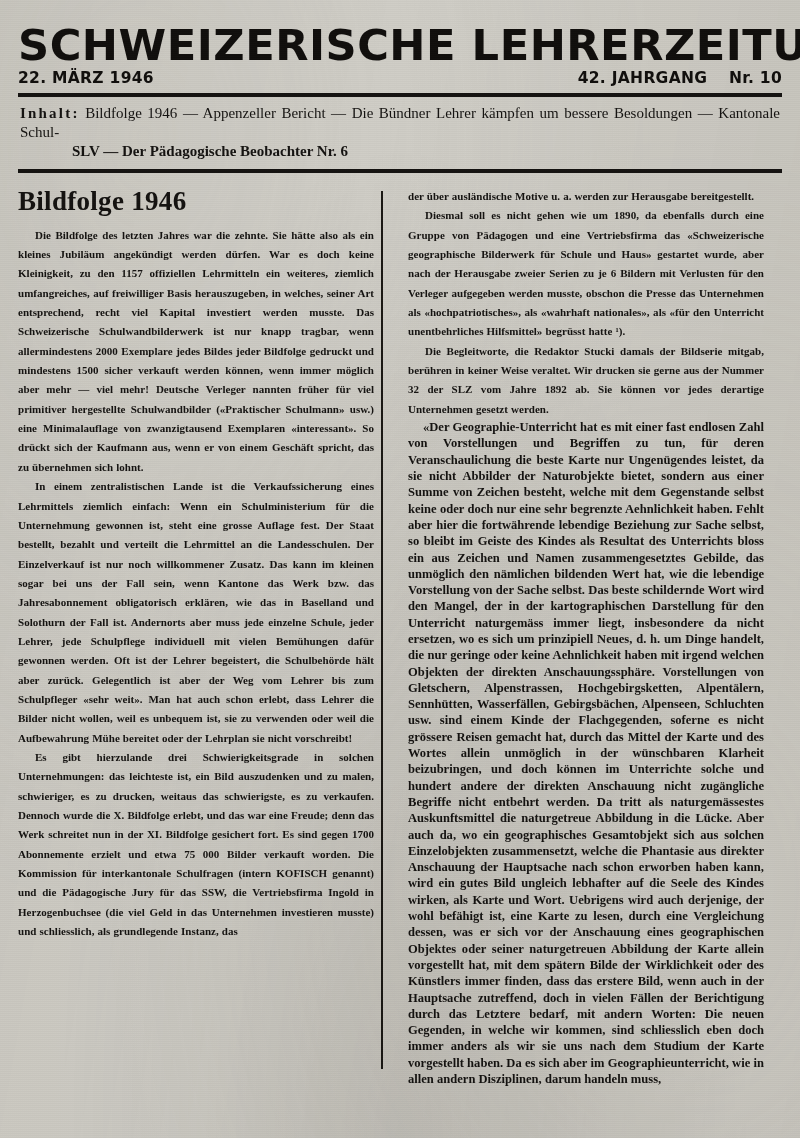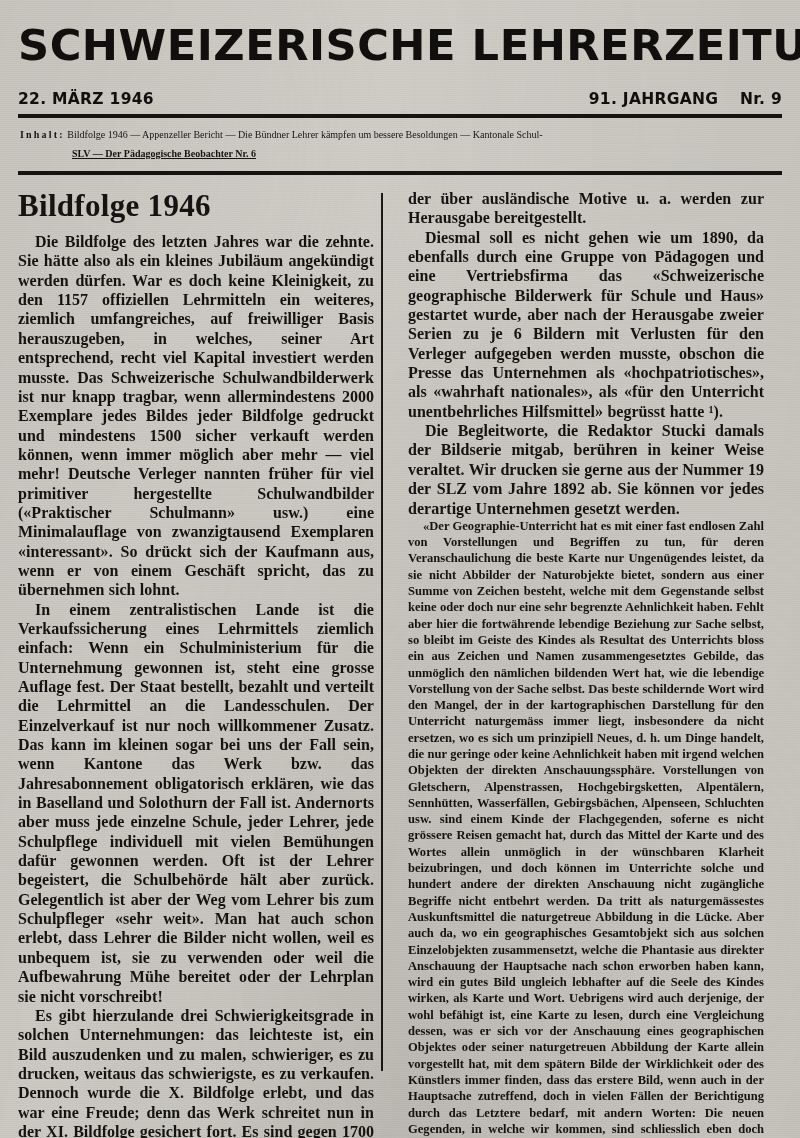--- a/index.html
+++ b/index.html
@@ -66,47 +66,47 @@
     transform-origin: left top;
   }
   .masthead-sub {
     display: flex;
     justify-content: space-between;
     align-items: baseline;
     font-family: "DejaVu Sans", "Liberation Sans", sans-serif;
     font-weight: 700;
     font-size: 15.5px;
     letter-spacing: 0.3px;
-    margin-top: 23px;
+    margin-top: 2px;
     color: #100e0c;
   }
   .masthead-sub .right span { margin-left: 16px; }
 
   .rule-thick {
     height: 4px;
     background: #141210;
     margin-top: 6px;
   }
 
   
   .inhalt {
-    font-size: 10px;
+    font-size: 15px;
     line-height: 19px;
     padding: 7px 2px 6px 2px;
     text-align: justify;
   }
   .inhalt .lbl {
     font-weight: 700;
     letter-spacing: 2.2px;
   }
   .inhalt .ind {
     display: block;
     padding-left: 52px;
   }
-  .inhalt .bold { font-weight: 700; text-decoration: underline; }
+  .inhalt .bold { font-weight: 700; }
 
   .rule-inhalt-bottom {
     height: 4px;
     background: #141210;
     margin-top: 2px;
   }
 
   
   .columns {
     position: relative;
@@ -124,29 +124,29 @@
     left: 363px;
     top: 4px;
     width: 2px;
     height: 878px;
     background: #1a1713;
   }
 
   .article-title {
     font-family: "Liberation Serif", "DejaVu Serif", serif;
     font-weight: 700;
-    font-size: 31px;
+    font-size: 27px;
     letter-spacing: .3px;
     margin: 0 0 9px 0;
     line-height: 1.1;
   }
 
   p.body {
     margin: 0;
-    font-size: 16px;
+    font-size: 11px;
     line-height: 19.35px;
     text-align: justify;
     text-indent: 17px;
     font-weight: 600;
     letter-spacing: 0.02px;
     word-spacing: 0.3px;
     -webkit-font-smoothing: none;
   }
   p.body.noindent { text-indent: 0; }
   p.body i, span.it { }
@@ -166,22 +166,22 @@
 <body>
 
 <div class="page">
   <div class="inner">
 
     <div class="masthead">
       <div class="masthead-title">SCHWEIZERISCHE LEHRERZEITUNG</div>
       <div class="masthead-sub">
         <div class="left">22. MÄRZ 1946</div>
         <div class="right">
-          <span>91. JAHRGANG</span>
-          <span>Nr. 9</span>
+          <span>42. JAHRGANG</span>
+          <span>Nr. 10</span>
         </div>
       </div>
       <div class="rule-thick"></div>
     </div>
 
     <div class="inhalt">
       <span class="lbl">Inhalt:</span>
       <span>Bildfolge 1946 — Appenzeller Bericht — Die Bündner Lehrer kämpfen um bessere Besoldungen — Kantonale Schul-</span>
       <span class="ind bold">SLV — Der Pädagogische Beobachter Nr. 6</span>
     </div>
@@ -196,21 +196,21 @@
         <p class="body"><span>Die Bildfolge des letzten Jahres war die zehnte. Sie hätte also als ein kleines Jubiläum angekündigt werden dürfen. War es doch keine Kleinigkeit, zu den 1157 offiziellen Lehrmitteln ein weiteres, ziemlich umfangreiches, auf freiwilliger Basis herauszugeben, in welches, seiner Art entsprechend, recht viel Kapital investiert werden musste. Das Schweizerische Schulwandbilderwerk ist nur knapp tragbar, wenn allermindestens 2000 Exemplare jedes Bildes jeder Bildfolge gedruckt und mindestens 1500 sicher verkauft werden können, wenn immer möglich aber mehr — viel mehr! Deutsche Verleger nannten früher für viel primitiver hergestellte Schulwandbilder («Praktischer Schulmann» usw.) eine Minimalauflage von </span><span class="it">zwanzigtausend</span><span> Exemplaren «interessant». So drückt sich der Kaufmann aus, wenn er von einem Geschäft spricht, das zu übernehmen sich lohnt.</span></p>
 
         <p class="body"><span>In einem zentralistischen Lande ist die Verkaufssicherung eines Lehrmittels ziemlich einfach: Wenn ein Schulministerium für die Unternehmung gewonnen ist, steht eine grosse Auflage fest. Der Staat bestellt, bezahlt und verteilt die Lehrmittel an die Landesschulen. Der Einzelverkauf ist nur noch willkommener Zusatz. Das kann im </span><span class="it">kleinen</span><span> sogar bei uns der Fall sein, wenn </span><span class="it">Kantone</span><span> das Werk bzw. das Jahresabonnement obligatorisch erklären, wie das in Baselland und Solothurn der Fall ist. Andernorts aber muss </span><span class="it">jede einzelne Schule</span><span>, jeder Lehrer, jede Schulpflege individuell mit vielen Bemühungen dafür gewonnen werden. Oft ist der Lehrer begeistert, die Schulbehörde hält aber zurück. Gelegentlich ist aber der Weg vom Lehrer bis zum Schulpfleger «sehr weit». Man hat auch schon erlebt, dass Lehrer die Bilder nicht wollen, weil es unbequem ist, sie zu verwenden oder weil die Aufbewahrung Mühe bereitet oder der Lehrplan sie nicht vorschreibt!</span></p>
 
         <p class="body"><span>Es gibt hierzulande drei Schwierigkeitsgrade in solchen Unternehmungen: das leichteste ist, ein Bild auszudenken und zu malen, schwieriger, es zu drucken, weitaus das schwierigste, es zu verkaufen. Dennoch wurde die X. Bildfolge erlebt, und das war eine Freude; denn das Werk schreitet nun in der XI. Bildfolge gesichert fort. Es sind gegen 1700 Abonnemente erzielt und etwa 75 000 Bilder verkauft worden. Die </span><span class="it">Kommission für interkantonale Schulfragen</span><span> (intern KOFISCH genannt) und die </span><span class="it">Pädagogische Jury für das SSW</span><span>, die Vertriebsfirma </span><span class="it">Ingold</span><span> in Herzogenbuchsee (die viel Geld in das Unternehmen investieren musste) und schliesslich, als grundlegende Instanz, das </span></p>
       </div>
 
       <div class="col col-right">
         <p class="body noindent">der über ausländische Motive u. a. werden zur Herausgabe bereitgestellt.</p>
         <p class="body">Diesmal soll es nicht gehen wie um 1890, da ebenfalls durch eine Gruppe von Pädagogen und eine Vertriebsfirma das «Schweizerische geographische Bilderwerk für Schule und Haus» gestartet wurde, aber nach der Herausgabe zweier Serien zu je 6 Bildern mit Verlusten für den Verleger aufgegeben werden musste, obschon die Presse das Unternehmen als «hochpatriotisches», als «wahrhaft nationales», als «für den Unterricht unentbehrliches Hilfsmittel» begrüsst hatte ¹).</p>
-        <p class="body">Die Begleitworte, die Redaktor Stucki damals der Bildserie mitgab, berühren in keiner Weise veraltet. Wir drucken sie gerne aus der Nummer 19 der SLZ vom Jahre 1892 ab. Sie können vor jedes derartige Unternehmen gesetzt werden.</p>
+        <p class="body">Die Begleitworte, die Redaktor Stucki damals der Bildserie mitgab, berühren in keiner Weise veraltet. Wir drucken sie gerne aus der Nummer 32 der SLZ vom Jahre 1892 ab. Sie können vor jedes derartige Unternehmen gesetzt werden.</p>
 
         <p class="quote"><span>«Der Geographie-Unterricht hat es mit einer fast endlosen Zahl von Vorstellungen und Begriffen zu tun, für deren Veranschaulichung die beste Karte nur Ungenügendes leistet, da sie nicht Abbilder der Naturobjekte bietet, sondern aus einer Summe von Zeichen besteht, welche mit dem Gegenstande selbst keine oder doch nur eine sehr begrenzte Aehnlichkeit haben. Fehlt aber hier die fortwährende lebendige Beziehung zur Sache selbst, so bleibt im Geiste des Kindes als Resultat des Unterrichts bloss ein aus Zeichen und Namen zusammengesetztes Gebilde, das unmöglich den nämlichen bildenden Wert hat, wie die lebendige Vorstellung von der Sache selbst. Das beste schildernde Wort wird den Mangel, der in der kartographischen Darstellung für den Unterricht naturgemäss immer liegt, insbesondere da nicht ersetzen, wo es sich um prinzipiell Neues, d. h. um Dinge handelt, die nur geringe oder keine Aehnlichkeit haben mit irgend welchen Objekten der direkten Anschauungssphäre. Vorstellungen von Gletschern, Alpenstrassen, Hochgebirgsketten, Alpentälern, Sennhütten, Wasserfällen, Gebirgsbächen, Alpenseen, Schluchten usw. sind einem Kinde der Flachgegenden, soferne es nicht grössere Reisen gemacht hat, durch das Mittel der Karte und des Wortes allein unmöglich in der wünschbaren Klarheit beizubringen, und doch können im Unterrichte solche und hundert andere der direkten Anschauung nicht zugängliche Begriffe nicht entbehrt werden. Da tritt als naturgemässestes Auskunftsmittel die naturgetreue Abbildung in die Lücke. Aber auch da, wo ein geographisches Gesamtobjekt sich aus solchen Einzelobjekten zusammensetzt, welche die Phantasie aus direkter Anschauung der Hauptsache nach schon erworben haben kann, wird ein gutes Bild ungleich lebhafter auf die Seele des Kindes wirken, als Karte und Wort. Uebrigens wird auch derjenige, der wohl befähigt ist, eine Karte zu lesen, durch eine Vergleichung dessen, was er sich vor der Anschauung eines geographischen Objektes oder seiner naturgetreuen Abbildung der Karte allein vorgestellt hat, mit dem spätern Bilde der Wirklichkeit oder des Künstlers immer finden, dass das erstere Bild, wenn auch in der Hauptsache zutreffend, doch in vielen Fällen der Berichtigung durch das Letztere bedarf, mit andern Worten: Die neuen Gegenden, in welche wir kommen, sind schliesslich eben doch immer anders als wir sie uns nach dem Studium der Karte vorgestellt haben. Da es sich aber im Geographieunterricht, wie in allen andern Disziplinen, darum handeln muss, </span></p>
 
       </div>
     </div>
 
   </div>
 </div>
 
 </body></html>

